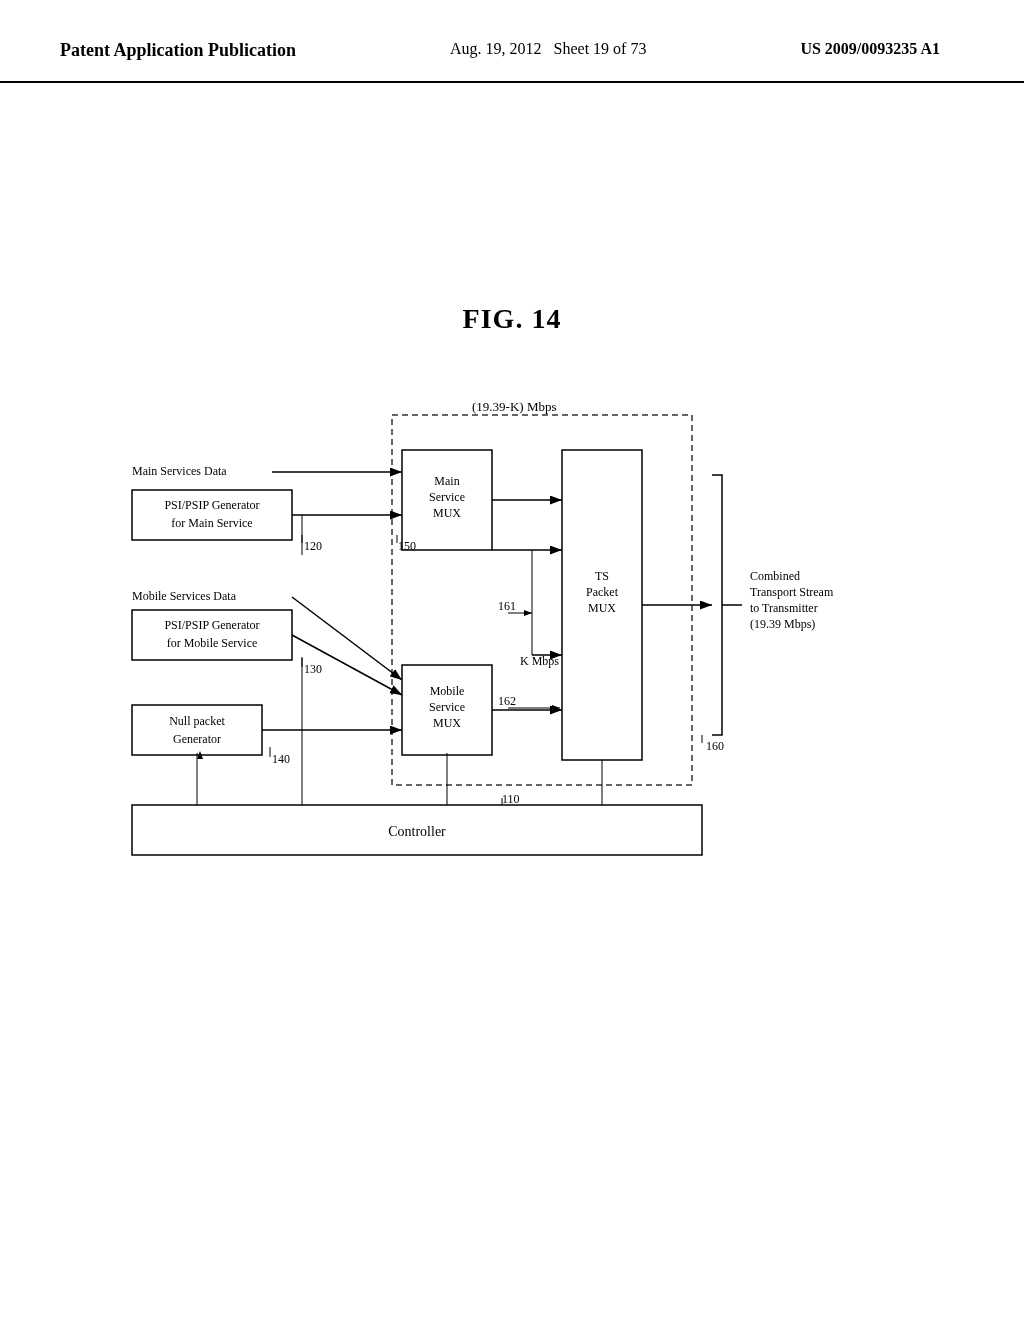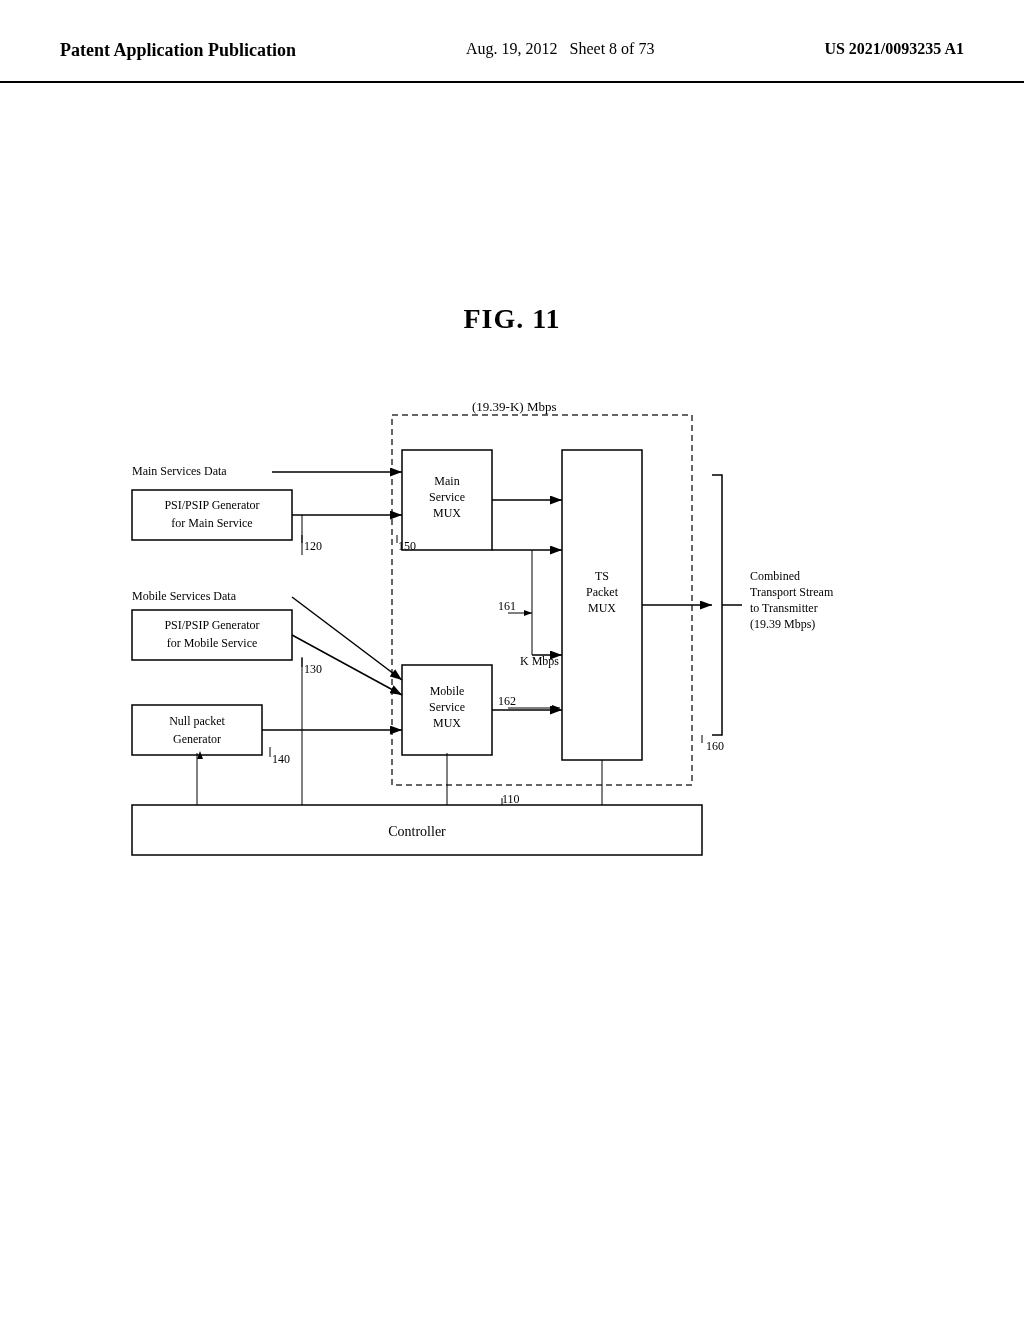--- a/index.html
+++ b/index.html
@@ -11,21 +11,21 @@
       color: #000;
       overflow: hidden;
       position: relative;
     }
 
     
     .header {
       display: flex;
       justify-content: space-between;
       align-items: flex-start;
-      padding: 40px 60px 20px 60px;
+      padding: 40px 84px 20px 60px;
       border-bottom: 2px solid #000;
     }
     .header-left {
       font-size: 18px;
       font-weight: bold;
     }
     .header-center {
       font-size: 16px;
       text-align: center;
     }
@@ -57,26 +57,26 @@
       height: 100%;
     }
   </style>
 </head>
 <body>
 
 <div class="header">
   <div class="header-left">Patent Application Publication</div>
   <div class="header-center">
     <span>Aug. 19, 2012</span>&nbsp;&nbsp;
-    <span>Sheet 8 of 73</span>
+    <span>Sheet 19 of 73</span>
   </div>
-  <div class="header-right">US 2021/0093235 A1</div>
+  <div class="header-right">US 2009/0093235 A1</div>
 </div>
 
-<div class="fig-title">FIG.  11</div>
+<div class="fig-title">FIG.  14</div>
 
 <div class="diagram-container">
   <svg class="diagram" viewBox="0 0 820 520" xmlns="http://www.w3.org/2000/svg">
 
     <rect x="290" y="20" width="300" height="370" fill="none" stroke="#333" stroke-width="1.5" stroke-dasharray="6,4"></rect>
 
     <text x="370" y="16" font-size="13" font-family="Times New Roman">(19.39-K) Mbps</text>
 
     <rect x="300" y="55" width="90" height="100" fill="none" stroke="#000" stroke-width="1.5"></rect>
     <text x="345" y="90" font-size="12" font-family="Times New Roman" text-anchor="middle">Main</text>

